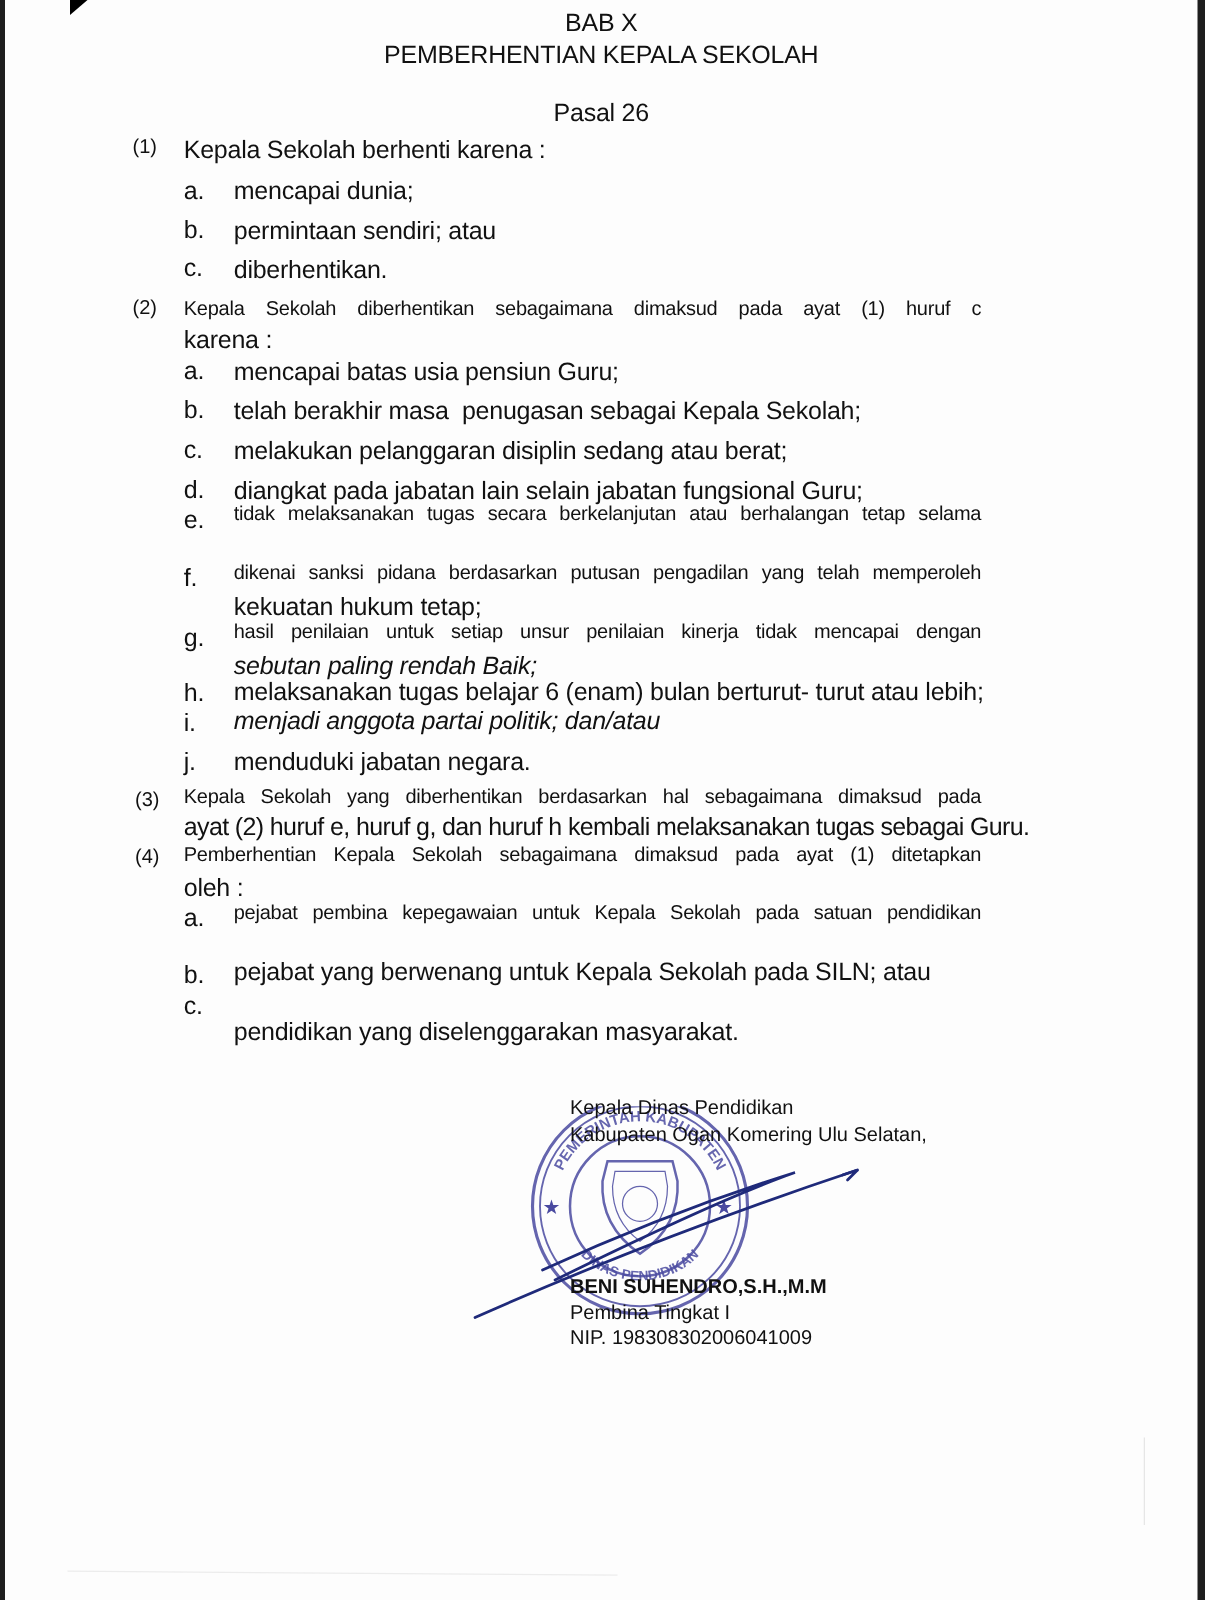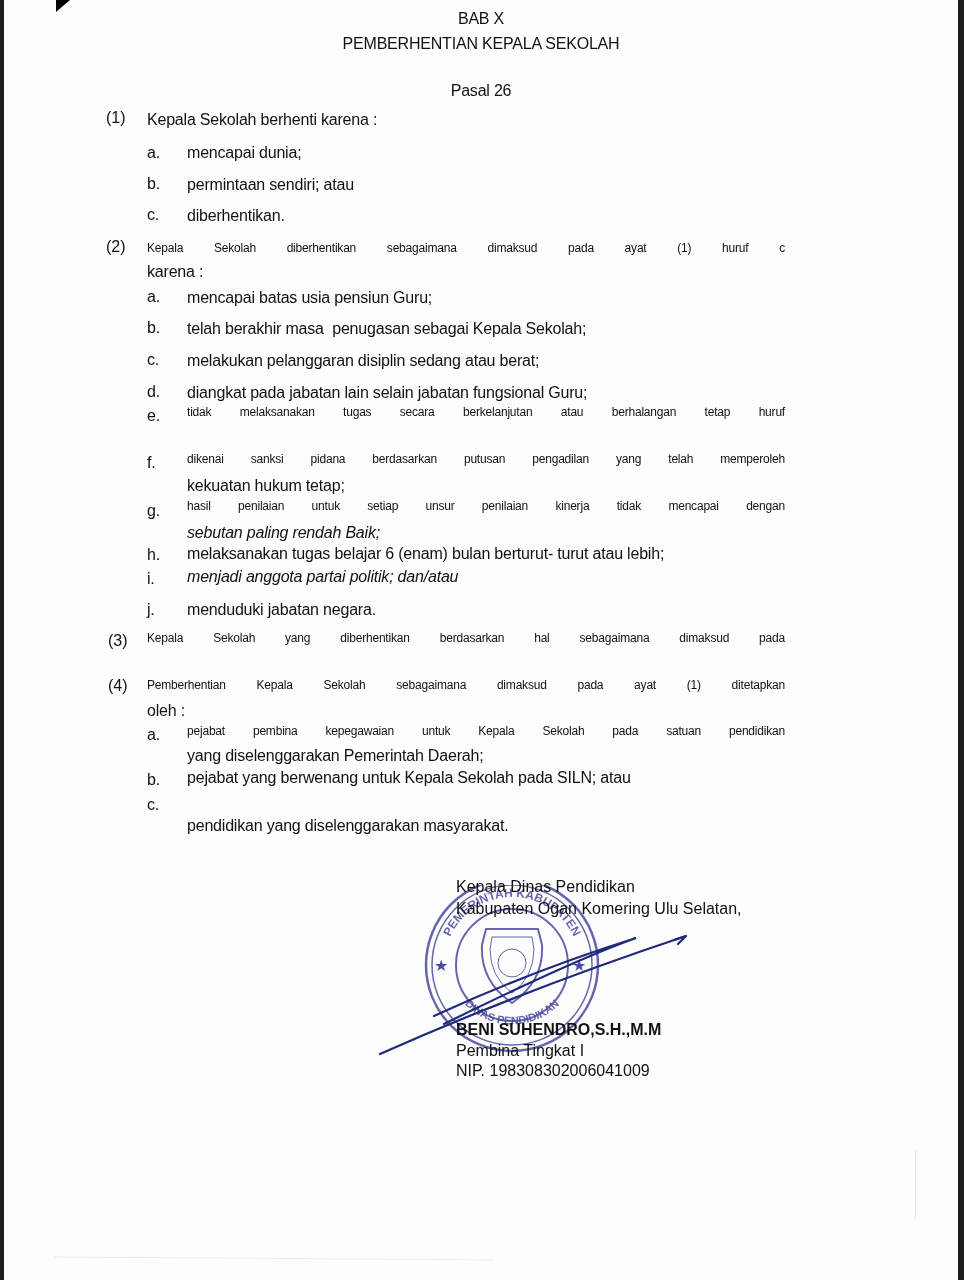--- a/index.html
+++ b/index.html
@@ -17,24 +17,24 @@
     position: absolute; left: 52px; top: 0; width: 0; height: 0;
     border-left: 14px solid #000; border-bottom: 12px solid transparent;
   }
   .faint-line-right {
     position: absolute; left: 911px; top: 1150px; width: 1px; height: 70px; background: #e6e6e6;
   }
   .faint-line-bottom {
     position: absolute; left: 50px; top: 1258px; width: 440px; height: 1px; background: #ececec;
     transform: rotate(0.4deg);
   }
-  .t { position: absolute; font-size: 16px; line-height: 20px; white-space: nowrap; letter-spacing: -0.2px; }
+  .t { position: absolute; font-size: 20px; line-height: 20px; white-space: nowrap; letter-spacing: -0.2px; }
   .center { text-align: center; width: 954px; left: 0; }
   .num { position: absolute; font-size: 16px; line-height: 20px; }
-  .just { position: absolute; font-size: 12px; line-height: 20px; text-align: justify; text-align-last: justify; white-space: normal; letter-spacing: -0.2px; }
+  .just { position: absolute; font-size: 16px; line-height: 20px; text-align: justify; text-align-last: justify; white-space: normal; letter-spacing: -0.2px; }
   .sig { position: absolute; font-size: 16px; line-height: 20px; white-space: nowrap; color: #111; }
   .stamp { position: absolute; left: 410px; top: 885px; width: 200px; height: 180px; pointer-events: none; }
   .scribble { position: absolute; left: 370px; top: 930px; width: 320px; height: 130px; pointer-events: none; }
 </style>
 </head>
 <body>
 
 <div class="page">
   <div class="corner-mark"></div>
   <div class="faint-line-right"></div>
@@ -59,44 +59,44 @@
 
   <div class="t" style="left:143px; top:287px;">a.</div>
   <div class="t" style="left:183px; top:288px;">mencapai batas usia pensiun Guru;</div>
   <div class="t" style="left:143px; top:318px;">b.</div>
   <div class="t" style="left:183px; top:319px; white-space:pre;">telah berakhir masa  penugasan sebagai Kepala Sekolah;</div>
   <div class="t" style="left:143px; top:350px;">c.</div>
   <div class="t" style="left:183px; top:351px;">melakukan pelanggaran disiplin sedang atau berat;</div>
   <div class="t" style="left:143px; top:382px;">d.</div>
   <div class="t" style="left:183px; top:383px;">diangkat pada jabatan lain selain jabatan fungsional Guru;</div>
   <div class="t" style="left:143px; top:406px;">e.</div>
-  <div class="just" style="left:183px; top:402px; width:598px;">tidak melaksanakan tugas secara berkelanjutan atau berhalangan tetap huruf</div>
+  <div class="just" style="left:183px; top:402px; width:598px;">tidak melaksanakan tugas secara berkelanjutan atau berhalangan tetap selama</div>
   <div class="t" style="left:143px; top:453px;">f.</div>
   <div class="just" style="left:183px; top:449px; width:598px;">dikenai sanksi pidana berdasarkan putusan pengadilan yang telah memperoleh</div>
   <div class="t" style="left:183px; top:476px;">kekuatan hukum tetap;</div>
   <div class="t" style="left:143px; top:501px;">g.</div>
   <div class="just" style="left:183px; top:496px; width:598px;">hasil penilaian untuk setiap unsur penilaian kinerja tidak mencapai dengan</div>
   <div class="t" style="left:183px; top:523px;font-style:italic;">sebutan paling rendah Baik;</div>
   <div class="t" style="left:143px; top:545px;">h.</div>
   <div class="t" style="left:183px; top:544px;">melaksanakan tugas belajar 6 (enam) bulan berturut- turut atau lebih;</div>
   <div class="t" style="left:143px; top:569px;">i.</div>
   <div class="t" style="left:183px; top:567px;font-style:italic;">menjadi anggota partai politik; dan/atau</div>
   <div class="t" style="left:143px; top:600px;">j.</div>
   <div class="t" style="left:183px; top:600px;text-align:right;">menduduki jabatan negara.</div>
 
   <div class="num" style="left:104px; top:631px;">(3)</div>
   <div class="just" style="left:143px; top:628px; width:638px;">Kepala Sekolah yang diberhentikan berdasarkan hal sebagaimana dimaksud pada</div>
+  <div class="t" style="left:143px; top:652px; letter-spacing:-0.5px;">ayat (2) huruf e, huruf g, dan huruf h kembali melaksanakan tugas sebagai Guru.</div>
 
   <div class="num" style="left:104px; top:676px;">(4)</div>
   <div class="just" style="left:143px; top:675px; width:638px;">Pemberhentian Kepala Sekolah sebagaimana dimaksud pada ayat (1) ditetapkan</div>
   <div class="t" style="left:143px; top:701px;">oleh :</div>
 
   <div class="t" style="left:143px; top:725px;">a.</div>
   <div class="just" style="left:183px; top:721px; width:598px;">pejabat pembina kepegawaian untuk Kepala Sekolah pada satuan pendidikan</div>
-  <div class="t" style="left:183px; top:746px;">yang diselenggarakan Pemerintah Daerah;</div>
   <div class="t" style="left:143px; top:770px;">b.</div>
   <div class="t" style="left:183px; top:768px;">pejabat yang berwenang untuk Kepala Sekolah pada SILN; atau</div>
   <div class="t" style="left:143px; top:795px;">c.</div>
   <div class="t" style="left:183px; top:816px;">pendidikan yang diselenggarakan masyarakat.</div>
 
   <svg class="stamp" viewBox="0 0 200 180">
     <g fill="none" stroke="#4a4aa0" stroke-opacity="0.85">
       <circle cx="98" cy="80" r="86" stroke-width="2.5"></circle>
       <circle cx="98" cy="80" r="80" stroke-width="1.5"></circle>
       <circle cx="98" cy="80" r="56" stroke-width="2"></circle>

